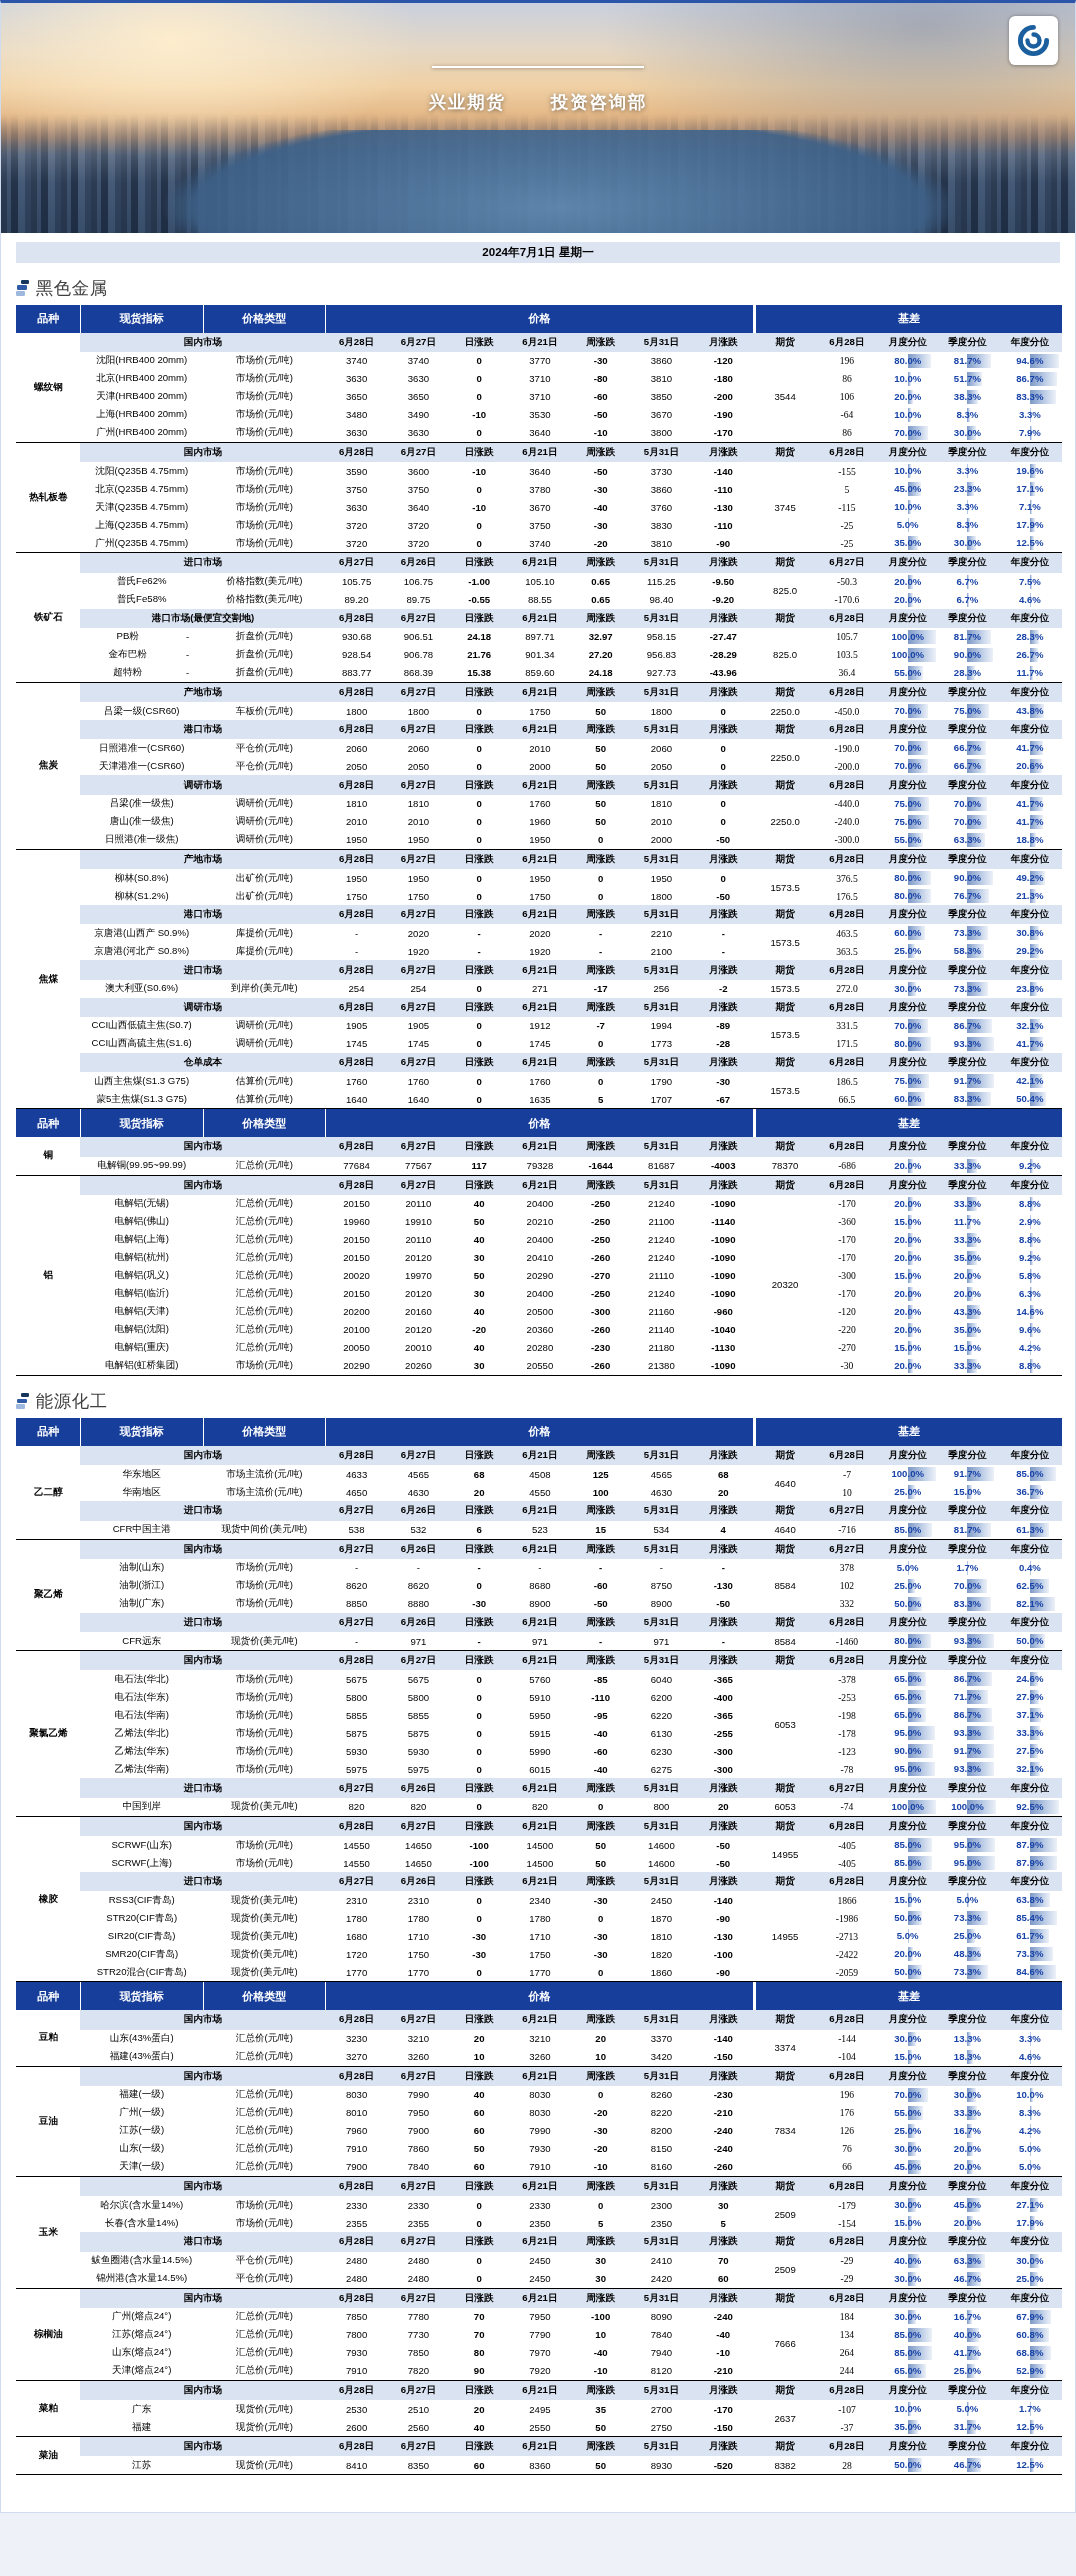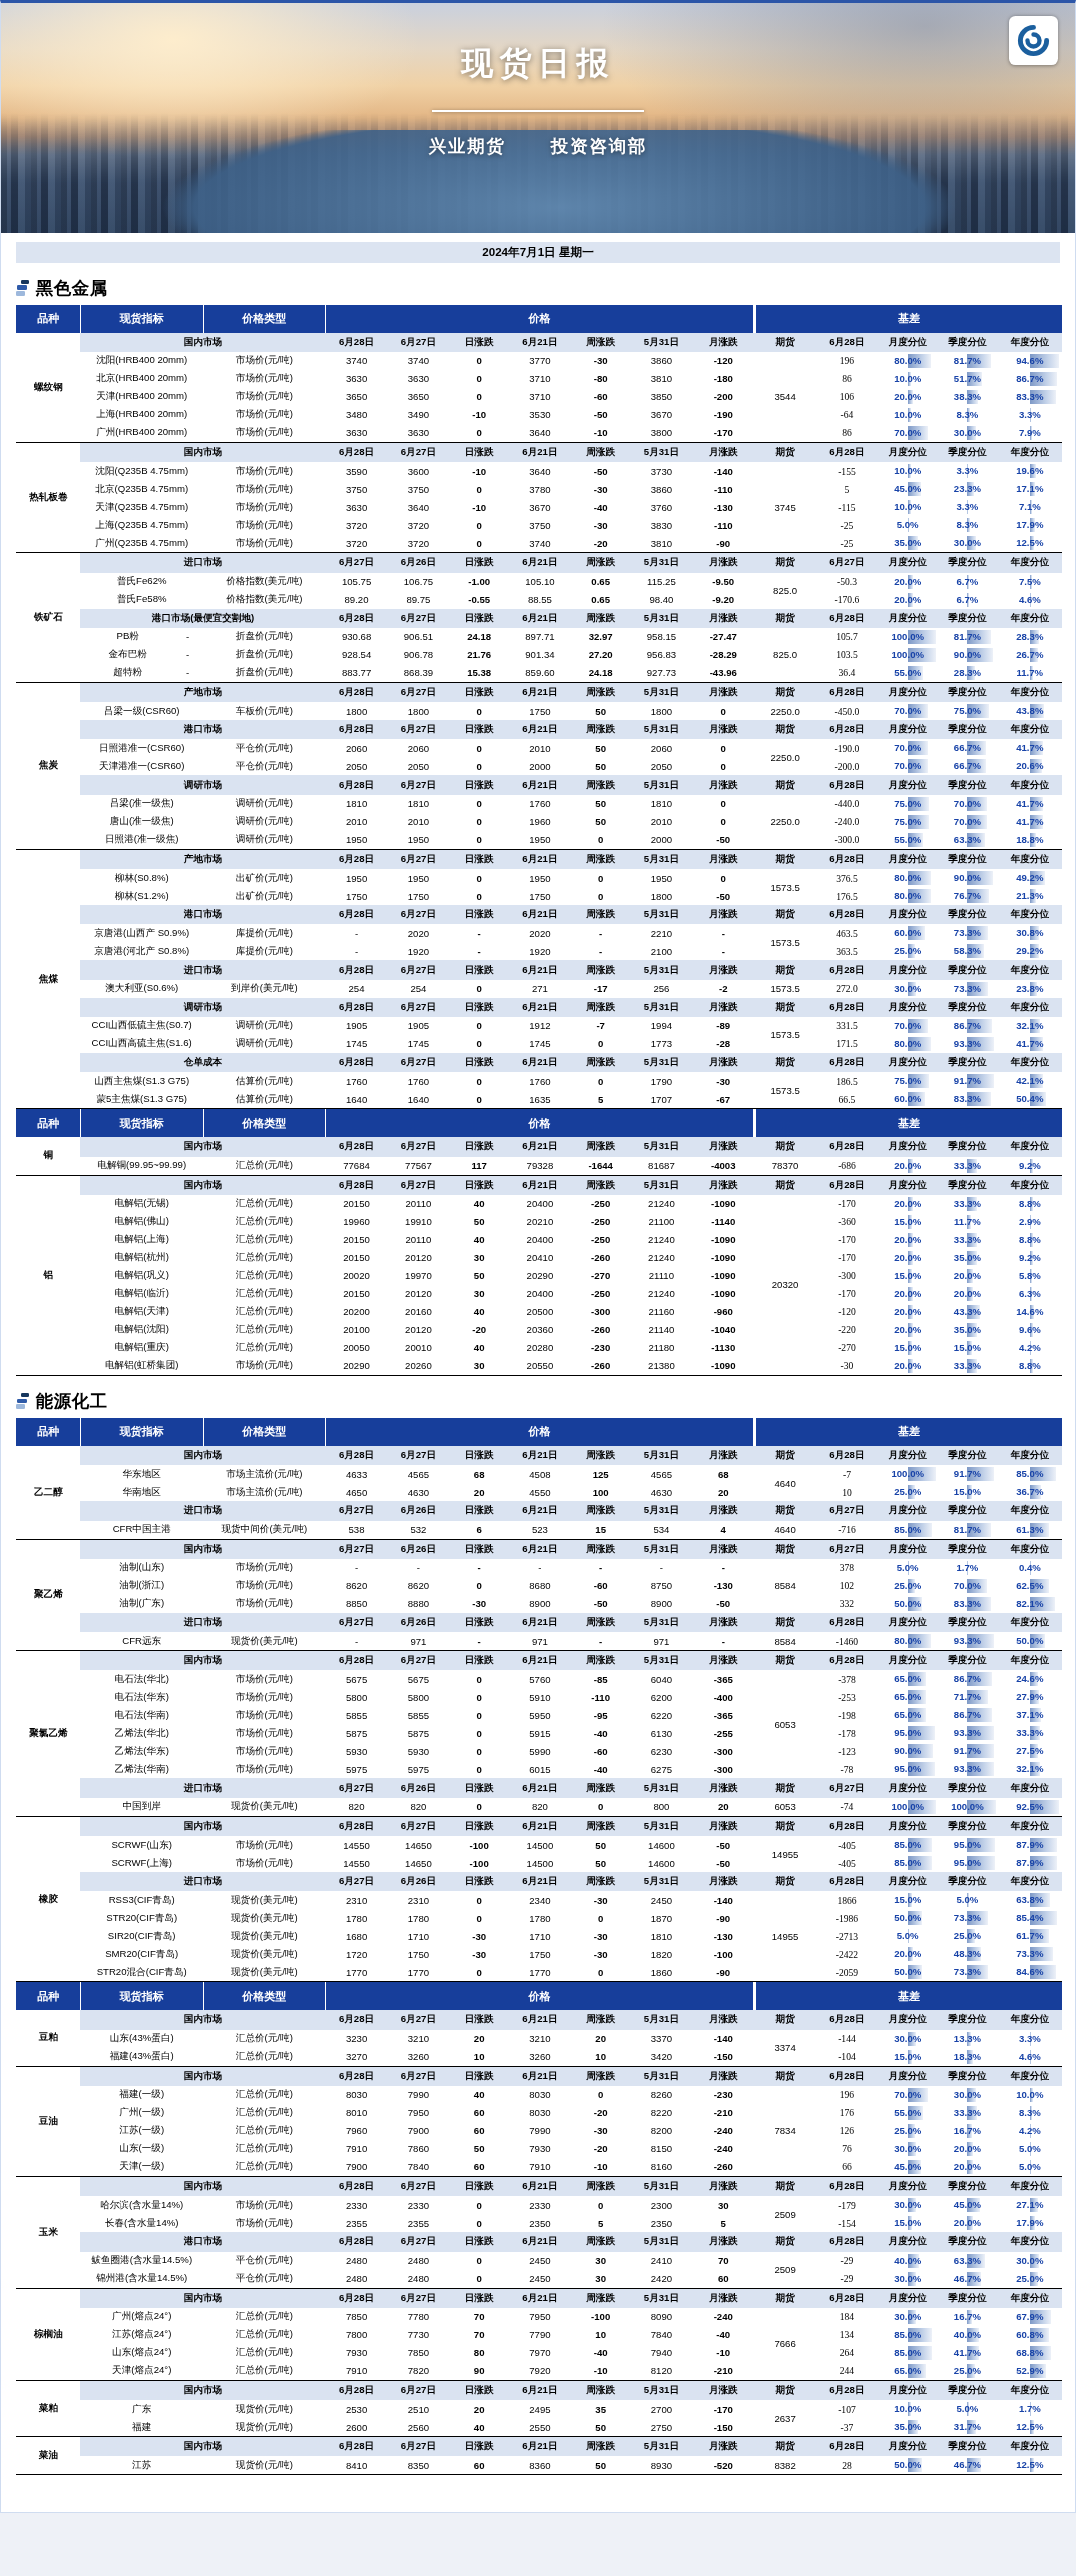--- a/index.html
+++ b/index.html
@@ -29,21 +29,21 @@
   
   .date-band{margin:9px 15.4px 0;background:#dce4f1;height:20.6px;line-height:20.6px;text-align:center;font-size:11.6px;font-weight:bold;color:#000;}
 
   
   .sec-title{display:flex;align-items:center;margin:13px 15.4px 5.1px;}
   .sec-icon{display:inline-flex;flex-direction:column;gap:1.3px;margin-right:6.4px;}
   .sec-icon i{display:block;border-radius:1.3px;}
   .sec-icon .sq1{width:8.4px;height:4.5px;background:#17365d;margin-left:4.5px;}
   .sec-icon .sq2{width:10.3px;height:4.5px;background:#2e5aa8;margin-left:0.6px;}
   .sec-icon .sq3{width:9px;height:4.5px;background:#9db8dc;}
-  .sec-title .txt{font-size:17.4px;font-weight:bold;color:#000000;letter-spacing:0.6px;}
+  .sec-title .txt{font-size:17.4px;font-weight:normal;color:#404040;letter-spacing:0.6px;}
 
   
   table.rep{border-collapse:collapse;table-layout:fixed;width:1046px;margin:0 15.4px;border-bottom:1.9px solid #000;}
   table.rep td,table.rep th{padding:0 1.3px;text-align:center;vertical-align:middle;overflow:hidden;white-space:nowrap;}
   tr.navy th{background:#173e9b;color:#fff;font-size:11px;font-weight:bold;height:28px;border-right:1.3px solid #fff;}
   tr.navy th:last-child{border-right:none;}
   tr.navy th.basis-h{border-left:3.2px solid #fff;font-family:Liberation Serif, serif;}
   tr.band-row td{background:#dae3f1;font-weight:bold;font-size:9.6px;color:#000;height:19.3px;}
   tr.band-row td.vcell{background:#fff;}
   tr.data-row td{height:18px;font-size:9.6px;color:#000;}
@@ -72,21 +72,20 @@
   <div class="banner">
     <div class="logo-box">
       <svg width="35" height="35" viewBox="0 0 64 64">
         <g fill="none" stroke="#1b5f9e" stroke-linecap="round">
           <path d="M32 8 A24 24 0 1 0 56 32" stroke-width="9"></path>
           <path d="M32 21 A11 11 0 1 1 21 32" stroke-width="8"></path>
         </g>
       </svg>
     </div>
     <div class="banner-text">
-      <div class="banner-title">现货日报</div>
       <div class="banner-rule"></div>
       <div class="banner-orgs">
         <span>兴业期货</span><span class="gap"></span><span>投资咨询部</span>
       </div>
     </div>
   </div>
 
   <div class="date-band">2024年7月1日   星期一</div>
 
   <div>

